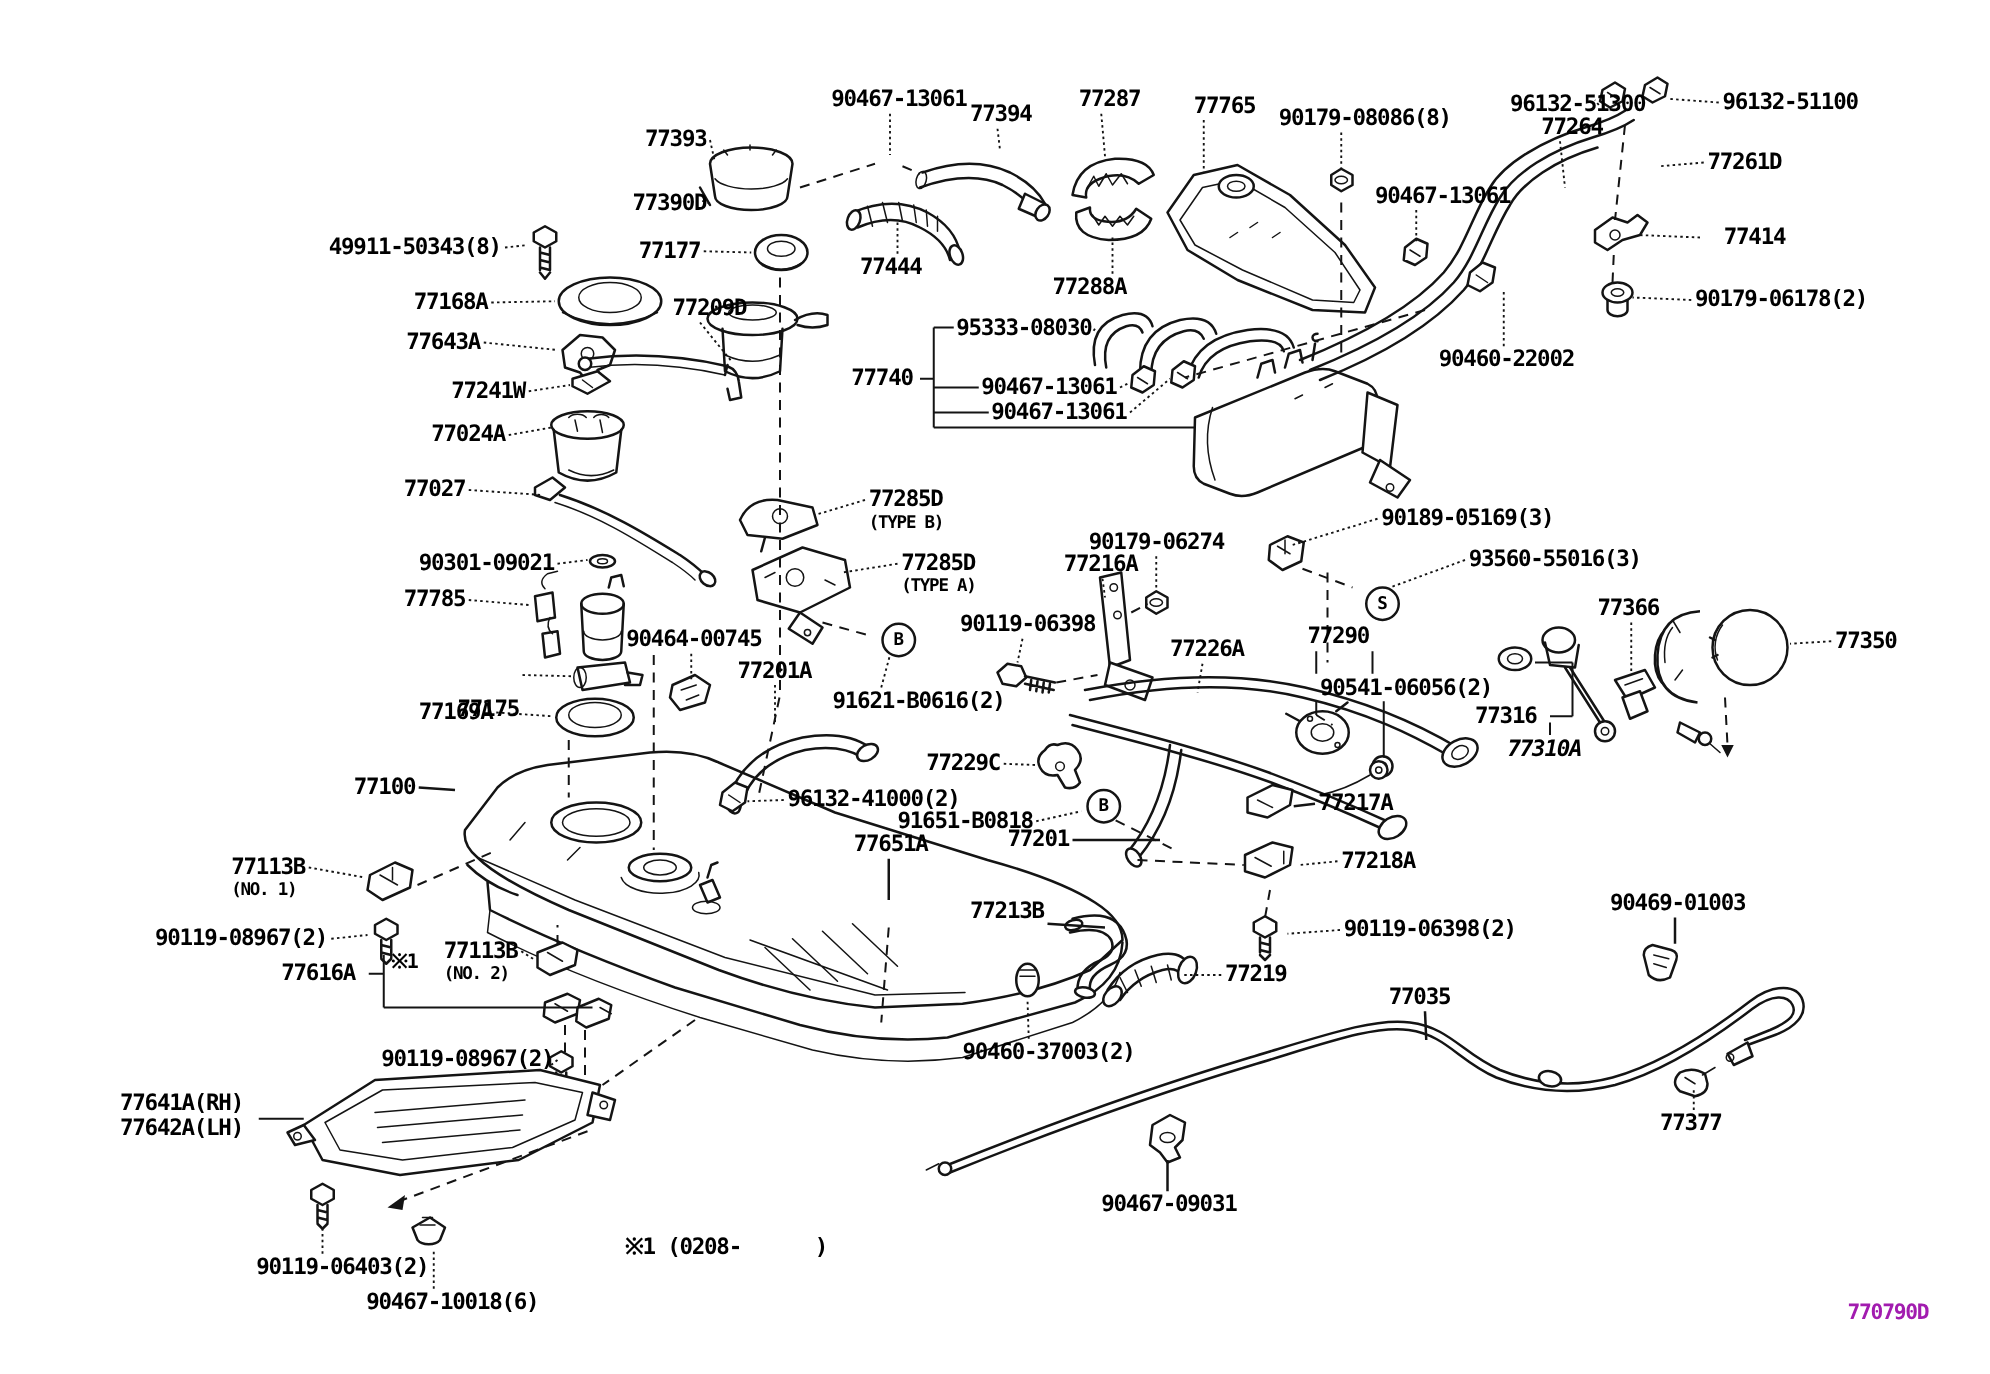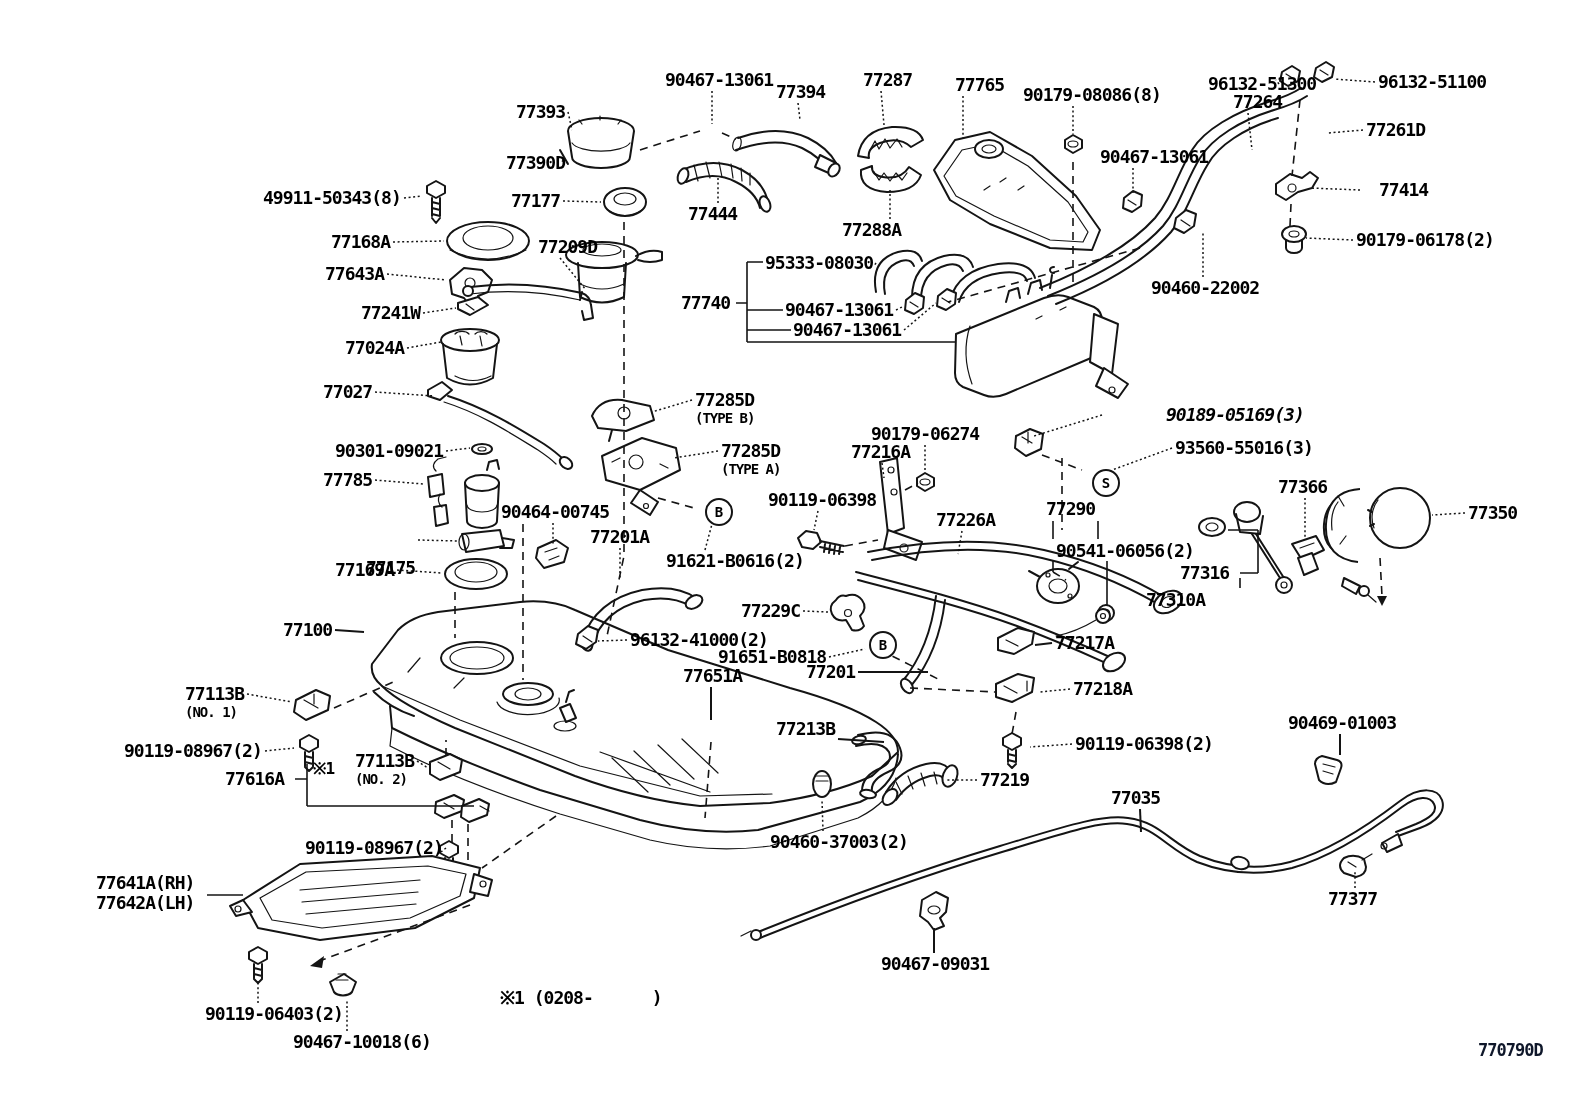--- a/index.html
+++ b/index.html
@@ -11,21 +11,21 @@
   .fw{fill:#ffffff;stroke:#141414;stroke-width:2;stroke-linejoin:round;}
   .dash{fill:none;stroke:#141414;stroke-width:1.6;stroke-dasharray:8 6;}
   .brk{fill:none;stroke:#141414;stroke-width:1.6;}
   .lbl{position:absolute;color:#000;font-size:18px;font-weight:bold;letter-spacing:-1px;
        line-height:20px;white-space:pre;}
   .lbl .sub{font-size:14px;font-weight:bold;letter-spacing:-1px;line-height:16px;}
   .mark{position:absolute;color:#000;font-size:16px;font-weight:bold;letter-spacing:-1px;}
   .circ{position:absolute;width:24px;height:24px;border:2px solid #141414;border-radius:50%;
         background:#fff;color:#000;font-size:14px;font-weight:bold;display:flex;
         align-items:center;justify-content:center;}
-  .code{position:absolute;font-size:17px;font-weight:bold;letter-spacing:-1px;color:#0f172a;}
+  .code{position:absolute;font-size:17px;font-weight:bold;letter-spacing:-1px;color:#a21caf;}
 </style>
 </head>
 <body>
 
 <div id="stage">
   <svg id="art" width="1592" height="1099" viewBox="0 0 1592 1099">
 
     <g>
       <path class="ln" d="M568 131 a33 13 0 0 1 66 0 l-4 26 a29 11 0 0 1 -58 0 z"></path>
       <path class="lt" d="M572 143 a30 11 0 0 0 58 0"></path>
@@ -539,36 +539,36 @@
       <div class="lbl" style="left: 681px; top: 293px;">77740</div>
       <div class="lbl" style="left: 785px; top: 300px;">90467-13061</div>
       <div class="lbl" style="left: 793px; top: 320px;">90467-13061</div>
       <div class="lbl" style="left: 345px; top: 338px;">77024A</div>
       <div class="lbl" style="left: 323px; top: 382px;">77027</div>
       <div class="lbl" style="left: 695px; top: 390px;">77285D<div class="sub">(TYPE B)</div></div>
       <div class="lbl" style="left: 335px; top: 441px;">90301-09021</div>
       <div class="lbl" style="left: 721px; top: 441px;">77285D<div class="sub">(TYPE A)</div></div>
       <div class="lbl" style="left: 871px; top: 424px;">90179-06274</div>
       <div class="lbl" style="left: 851px; top: 442px;">77216A</div>
-      <div class="lbl" style="left: 1166px; top: 405px; font-style: italic;">90189-05169(3)</div>
+      <div class="lbl" style="left: 1105px; top: 405px;">90189-05169(3)</div>
       <div class="lbl" style="left: 1175px; top: 438px;">93560-55016(3)</div>
       <div class="lbl" style="left: 323px; top: 470px;">77785</div>
       <div class="lbl" style="left: 768px; top: 490px;">90119-06398</div>
       <div class="lbl" style="left: 1046px; top: 499px;">77290</div>
       <div class="lbl" style="left: 1278px; top: 477px;">77366</div>
       <div class="lbl" style="left: 1468px; top: 503px;">77350</div>
       <div class="lbl" style="left: 501px; top: 502px;">90464-00745</div>
       <div class="lbl" style="left: 366px; top: 530px; margin-top: 28px;">77175</div>
       <div class="lbl" style="left: 590px; top: 527px;">77201A</div>
       <div class="lbl" style="left: 936px; top: 510px;">77226A</div>
       <div class="lbl" style="left: 1056px; top: 541px;">90541-06056(2)</div>
       <div class="lbl" style="left: 335px; top: 560px;">77169A</div>
       <div class="lbl" style="left: 666px; top: 551px;">91621-B0616(2)</div>
       <div class="lbl" style="left: 1180px; top: 563px;">77316</div>
-      <div class="lbl" style="left: 1146px; top: 590px;">77310A</div>
+      <div class="lbl" style="left: 1206px; top: 590px; font-style: italic;">77310A</div>
       <div class="lbl" style="left: 741px; top: 601px;">77229C</div>
       <div class="lbl" style="left: 630px; top: 630px;">96132-41000(2)</div>
       <div class="lbl" style="left: 718px; top: 647px;">91651-B0818</div>
       <div class="lbl" style="left: 806px; top: 662px;">77201</div>
       <div class="lbl" style="left: 1055px; top: 633px;">77217A</div>
       <div class="lbl" style="left: 283px; top: 620px;">77100</div>
       <div class="lbl" style="left: 683px; top: 666px;">77651A</div>
       <div class="lbl" style="left: 1073px; top: 679px;">77218A</div>
       <div class="lbl" style="left: 185px; top: 684px;">77113B<div class="sub">(NO. 1)</div></div>
       <div class="lbl" style="left: 1288px; top: 713px;">90469-01003</div>

